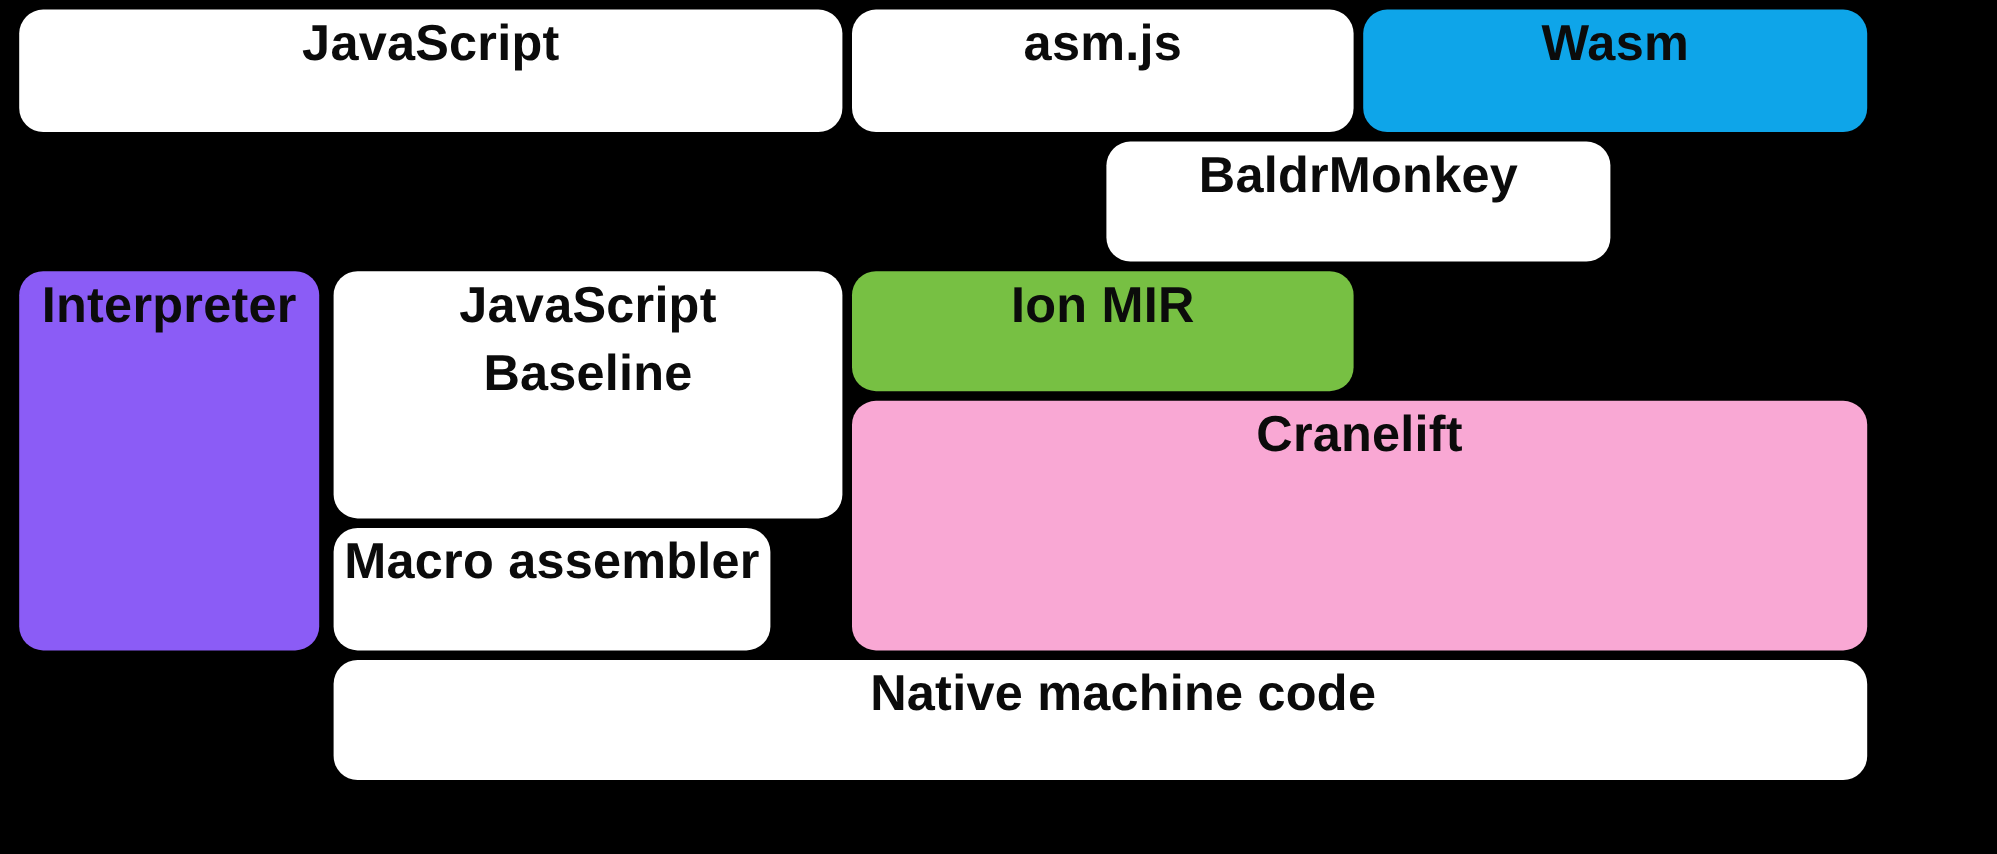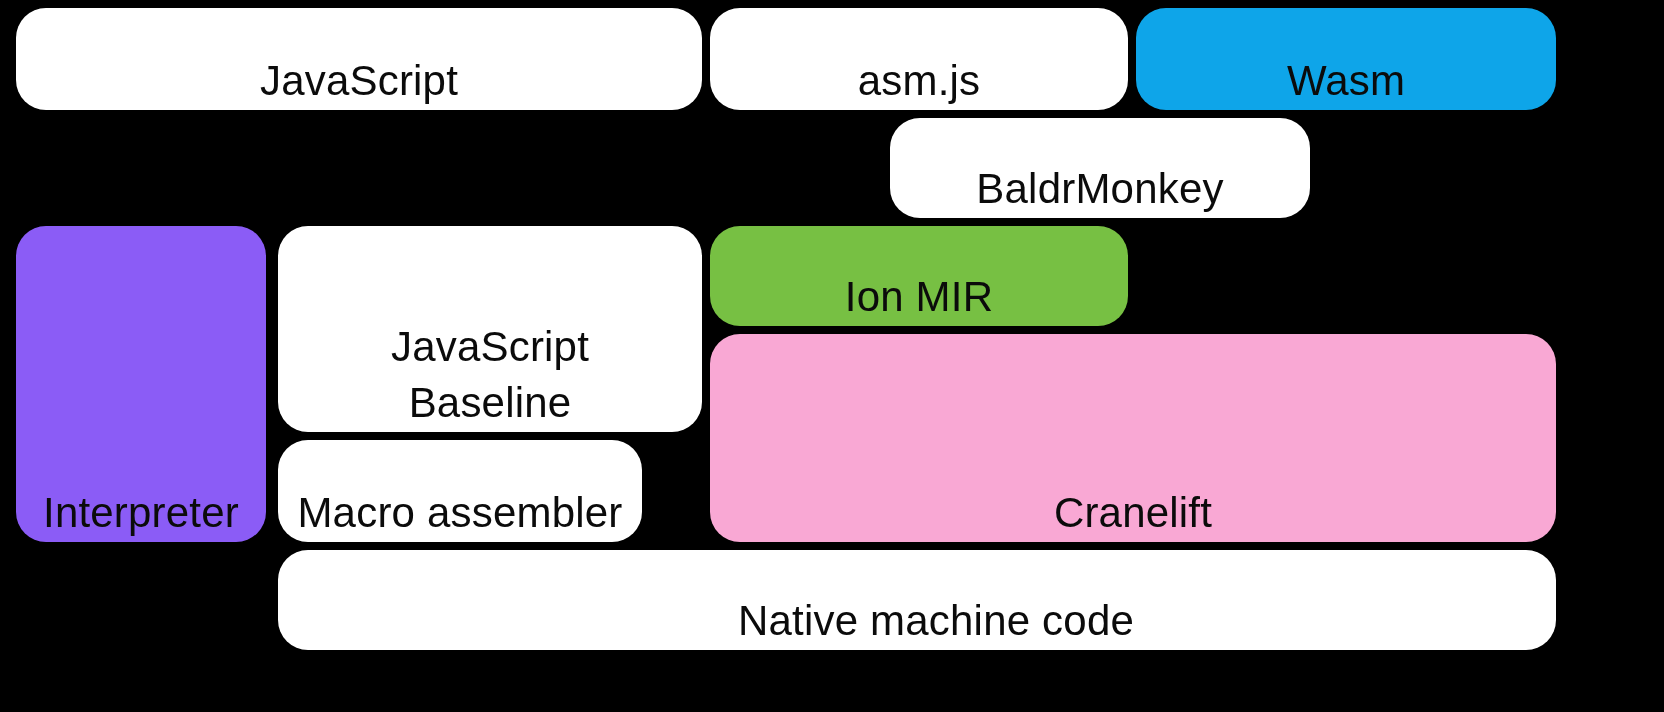--- a/index.html
+++ b/index.html
@@ -14,40 +14,41 @@
       font-family: "Liberation Sans", sans-serif;
       overflow: hidden;
     }
     .diagram {
       position: absolute;
       inset: 0;
     }
     .box {
       position: absolute;
       background: #ffffff;
-      border-radius: 30px;
+      border-radius: 20px;
       display: flex;
-      align-items: flex-end;
+      align-items: flex-start;
       justify-content: center;
       box-sizing: border-box;
+      font-weight: bold;
     }
     .label {
       font-size: 42px;
       color: #0b0b0b;
       text-align: center;
       white-space: pre-line;
       line-height: 1.35;
       letter-spacing: 0.2px;
     }
     
     .b-javascript          { left: 16px;   top: 8px;   width: 686px;  height: 102px; }
     .b-asm-js              { left: 710px;  top: 8px;   width: 418px;  height: 102px; }
     .b-wasm                { left: 1136px; top: 8px;   width: 420px;  height: 102px; }
     .b-javascript-bytecode { left: 16px;   top: 118px; width: 894px;  height: 100px; }
-    .b-baldrmonkey         { left: 890px;  top: 118px; width: 420px;  height: 100px; }
+    .b-baldrmonkey         { left: 922px;  top: 118px; width: 420px;  height: 100px; }
     .b-interpreter         { left: 16px;   top: 226px; width: 250px;  height: 316px; }
     .b-javascript-baseline { left: 278px;  top: 226px; width: 424px;  height: 206px; }
     .b-ion-mir             { left: 710px;  top: 226px; width: 418px;  height: 100px; }
     .b-cranelift           { left: 710px;  top: 334px; width: 846px;  height: 208px; }
     .b-macro-assembler     { left: 278px;  top: 440px; width: 364px;  height: 102px; }
     .b-native-machine-code { left: 278px;  top: 550px; width: 1278px; height: 100px; }
   </style>
 </head>
 <body style="background: rgb(0, 0, 0);">
 

